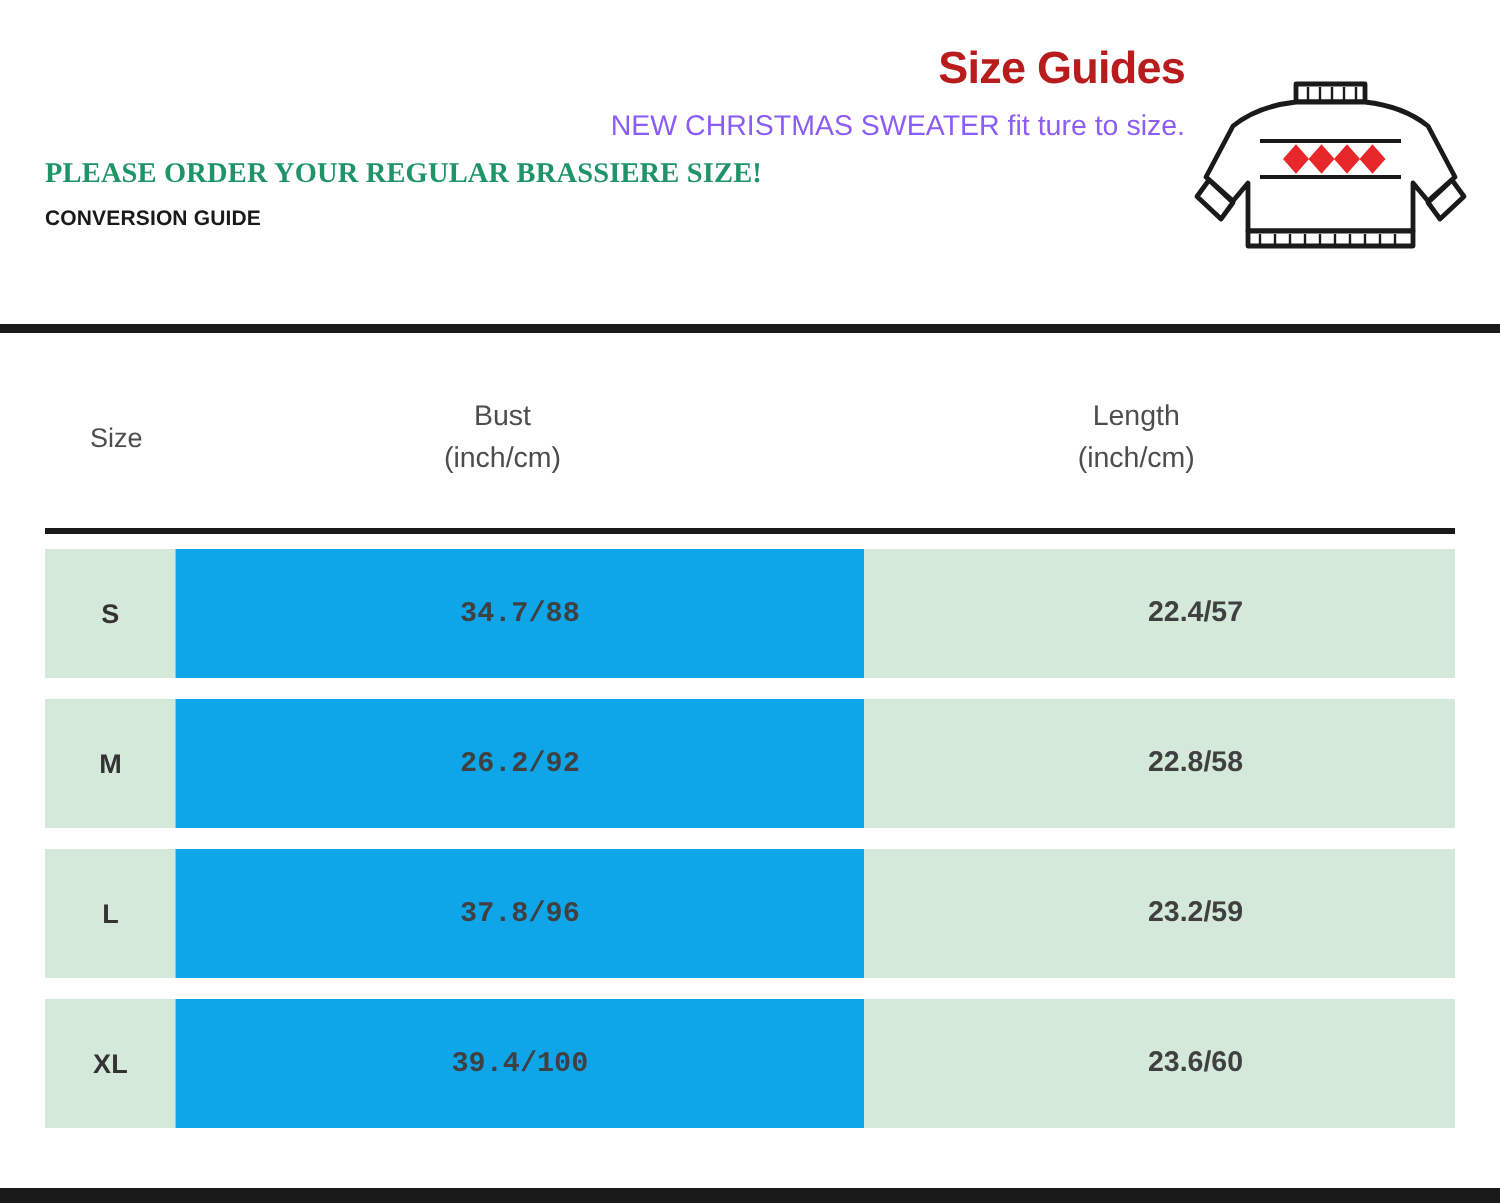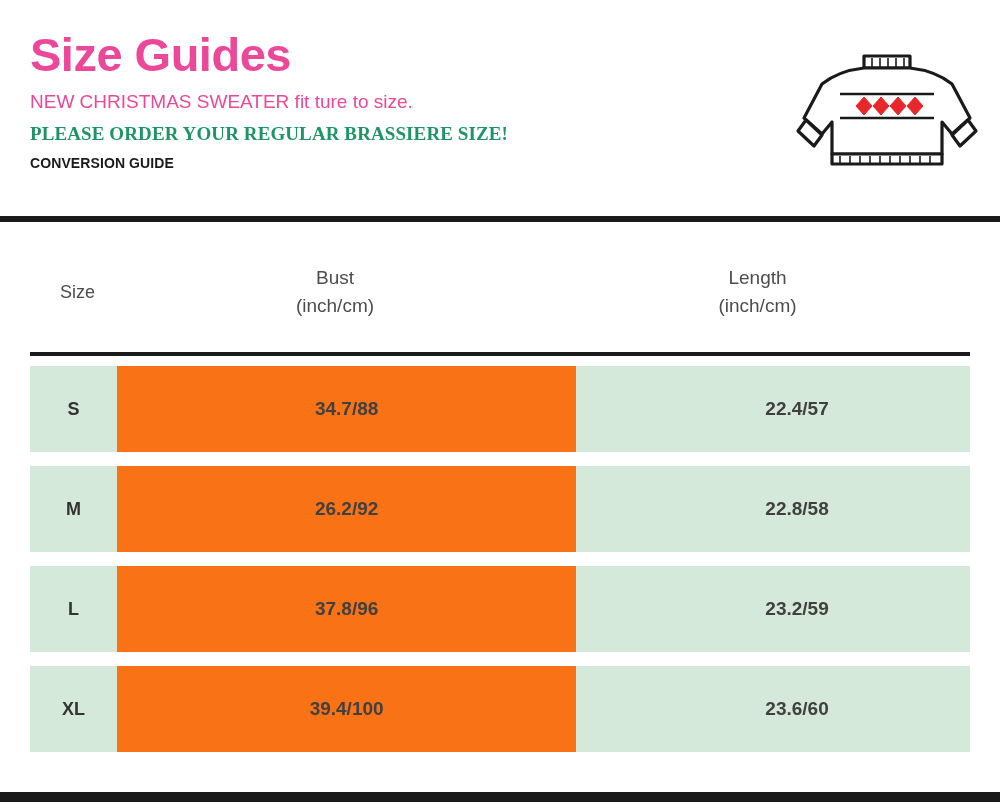--- a/index.html
+++ b/index.html
@@ -25,33 +25,35 @@
   }
 
   
   .header {
     position: absolute;
     left: 30px;
     top: 30px;
     width: 760px;
   }
   .title {
-    font-size: 47px;
-    font-weight: bold;
-    color: #ec4899;
+    font-size: 30px;
+    font-weight: bold;
+    color: #b91c1c;
     letter-spacing: -0.5px;
     margin: 0 0 10px 0;
     line-height: 1.05;
+    text-align: right;
   }
   .subtitle {
     font-size: 19px;
-    color: #ec4899;
+    color: #8b5cf6;
     margin: 0 0 6px 0;
     line-height: 1.35;
     font-weight: normal;
+    text-align: right;
   }
   .notice {
     font-size: 19px;
     color: #1f9466;
     font-weight: bold;
     margin: 0 0 8px 0;
     line-height: 1.35;
     letter-spacing: 0.1px;
     font-family: Liberation Serif, serif;
   }
@@ -142,23 +144,24 @@
   }
   .cell-size {
     width: 95px;
     background: #d5e9da;
     font-weight: bold;
     font-size: 18px;
     color: #333333;
   }
   .cell-bust {
     width: 500px;
-    background: #f97316;
+    background: #0ea5e9;
     font-weight: bold;
     color: #404040;
+    font-family: Liberation Mono, monospace;
   }
   .cell-length {
     width: 425px;
     background: #d5e9da;
     font-weight: bold;
     color: #404040;
     padding-left: 48px;
   }
 </style>
 </head>

